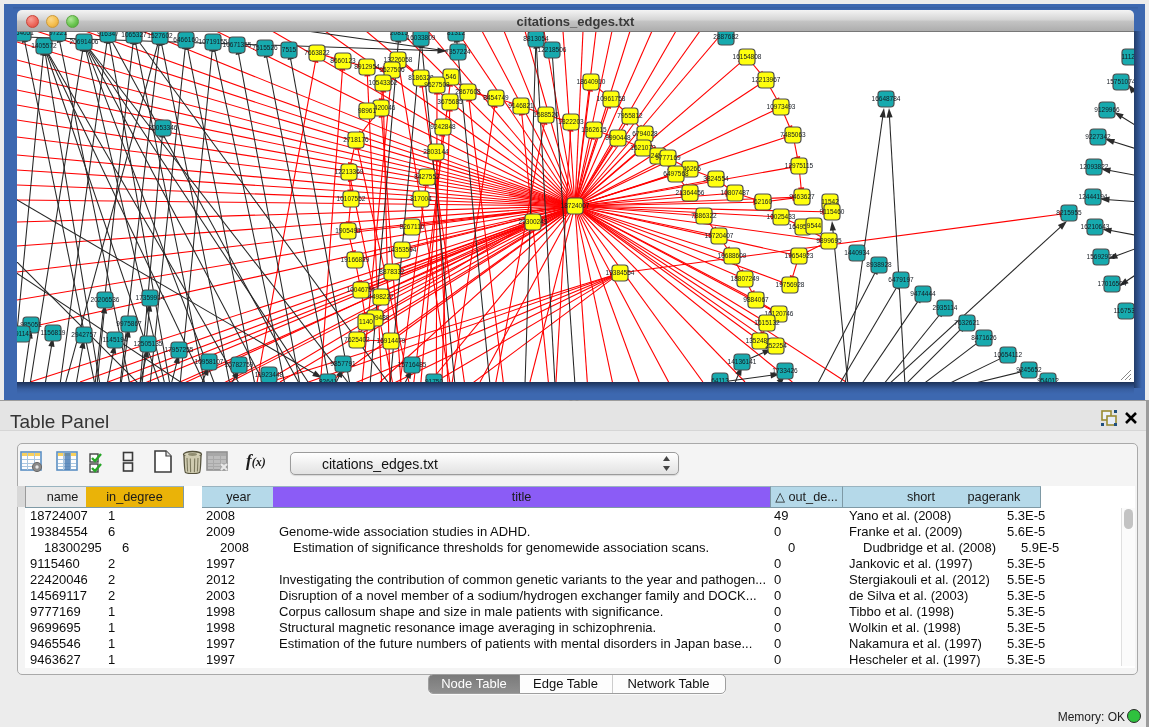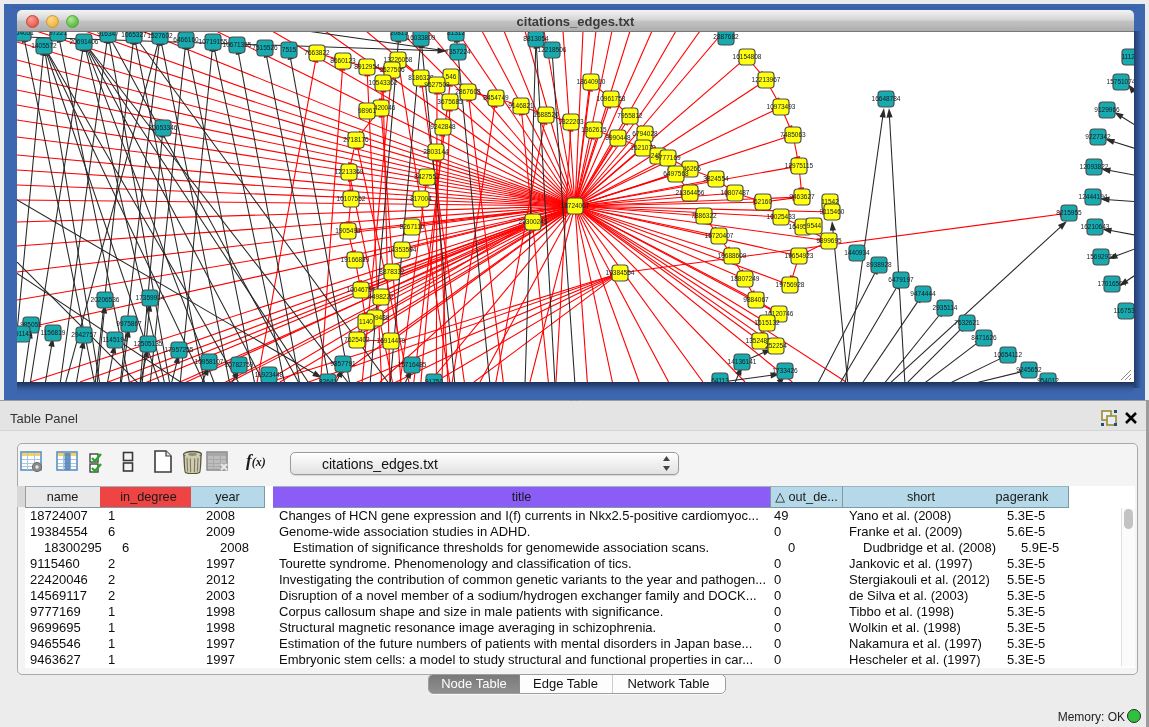--- a/index.html
+++ b/index.html
@@ -11,21 +11,21 @@
 #title{left:17px;top:14px;width:1117px;text-align:center;font-size:13px;font-weight:bold;color:#3a3a3a}
 .light{top:15px;width:11px;height:11px;border-radius:50%}
 #shadowB{left:17px;top:382px;width:1117px;height:12px;
   background:linear-gradient(rgba(8,16,34,.62),rgba(30,50,90,.18) 60%,rgba(61,104,176,0))}
 #shadowR{left:1134px;top:31px;width:8px;height:357px;
   background:linear-gradient(90deg,rgba(8,16,34,.5),rgba(61,104,176,0))}
 #shadowT{left:13px;top:7px;width:1125px;height:3px;background:linear-gradient(rgba(8,16,34,.10),rgba(61,104,176,0))}
 
 #tp{left:0;top:400px;width:1149px;height:327px;background:#ececec;border-top:1px solid #9c9c9c}
 #tpbar{left:0;top:401px;width:1146px;height:29px;background:#e4e4e4;border-bottom:1px solid #d6d6d6}
-#tptitle{left:10px;top:411px;font-size:13px;color:#333}
+#tptitle{left:10px;top:411px;font-size:19px;color:#333}
 #righturim{left:1146px;top:401px;width:3px;height:326px;background:#9b9b9b}
 #toolpanel{left:17px;top:443px;width:1119px;height:230px;background:#f4f4f4;border:1px solid #a9a9a9;border-radius:5px}
 #combo{left:290px;top:452px;width:387px;height:21px;border:1px solid #9b9b9b;border-radius:5px;
   background:linear-gradient(#ffffff,#f0f0f0 50%,#e2e2e2);box-shadow:0 1px 1px rgba(0,0,0,.12)}
 #combotext{left:31px;top:3px;font-size:14px;color:#111}
 
 #tbl{left:25px;top:486px;width:1110px;height:182px;background:#fff}
 .hd{position:absolute;top:0;height:20px;background:#b5d9e9;border-right:1px solid #7e99a5;
   border-top:1px solid #9ab4c0;border-bottom:1px solid #7e99a5;
   font-size:12.7px;color:#1a1a1a;text-align:center;line-height:20px}
@@ -886,32 +886,31 @@
   <div class="abs" style="left:246px;top:451px;font-size:17px;font-style:italic;font-weight:bold;color:#1a1a1a;font-family:'Liberation Serif',serif">f<span style="font-size:12px">(x)</span></div>
   <div class="abs" id="combo">
       <div class="abs" id="combotext">citations_edges.txt</div>
     <svg class="abs" style="right:7px;top:3px" width="9" height="15">
       <path d="M4.5 0L8 5H1Z" fill="#444"></path>
         <path d="M4.5 15L8 10H1Z" fill="#444"></path>
     </svg>
   </div>
   <div class="abs" id="tbl"></div>
   <div class="hd" style="left:25px;top:486px;width:75px;background:#e9e9e9">name</div>
-  <div class="hd" style="left:100px;top:486px;width:97px;background:#ef4444">in_degree</div>
-  <div class="hd" style="left:191px;top:486px;width:73px;background:#b5d9e9">year</div>
+  <div class="hd" style="left:86px;top:486px;width:97px;background:#eab308">in_degree</div>
+  <div class="hd" style="left:202px;top:486px;width:73px;background:#b5d9e9">year</div>
   <div class="hd" style="left:273px;top:486px;width:497px;background:#8b5cf6">title</div>
   <div class="hd" style="left:771px;top:486px;width:71px;background:#b5d9e9">△ out_de...</div>
   <div class="hd" style="left:843px;top:486px;width:156px;background:#b5d9e9">short</div>
-  <div class="hd" style="left:976px;top:486px;width:92px;background:#b5d9e9">pagerank</div>
+  <div class="hd" style="left:948px;top:486px;width:92px;background:#b5d9e9">pagerank</div>
   <div class="abs" style="left:17px;top:486px;width:8px;height:21px;background:#d8d8d8;border-right:1px solid #9a9a9a"></div>
   <div class="row" style="left:0;top:508px;width:1149px;line-height:16px">
   <div class="c" style="left:30px;width:70px;top:0">18724007</div>
   <div class="c" style="left:108px;width:90px;top:0">1</div>
   <div class="c" style="left:206px;width:66px;top:0">2008</div>
-  <div class="c" style="left:279px;width:489px;top:0">Changes of HCN gene expression and I(f) currents in Nkx2.5-positive cardiomyoc...</div>
   <div class="c" style="left:774px;width:64px;top:0">49</div>
   <div class="c" style="left:849px;width:148px;top:0">Yano et al. (2008)</div>
   <div class="c" style="left:1007px;width:84px;top:0">5.3E-5</div>
   </div>
   <div class="row" style="left:0;top:524px;width:1149px;line-height:16px">
   <div class="c" style="left:30px;width:70px;top:0">19384554</div>
   <div class="c" style="left:108px;width:90px;top:0">6</div>
   <div class="c" style="left:206px;width:66px;top:0">2009</div>
   <div class="c" style="left:279px;width:489px;top:0">Genome-wide association studies in ADHD.</div>
   <div class="c" style="left:774px;width:64px;top:0">0</div>
@@ -924,21 +923,20 @@
   <div class="c" style="left:206px;width:66px;top:0">2008</div>
   <div class="c" style="left:279px;width:489px;top:0">Estimation of significance thresholds for genomewide association scans.</div>
   <div class="c" style="left:774px;width:64px;top:0">0</div>
   <div class="c" style="left:849px;width:148px;top:0">Dudbridge et al. (2008)</div>
   <div class="c" style="left:1007px;width:84px;top:0">5.9E-5</div>
   </div>
   <div class="row" style="left:0;top:556px;width:1149px;line-height:16px">
   <div class="c" style="left:30px;width:70px;top:0">9115460</div>
   <div class="c" style="left:108px;width:90px;top:0">2</div>
   <div class="c" style="left:206px;width:66px;top:0">1997</div>
-  <div class="c" style="left:279px;width:489px;top:0">Tourette syndrome. Phenomenology and classification of tics.</div>
   <div class="c" style="left:774px;width:64px;top:0">0</div>
   <div class="c" style="left:849px;width:148px;top:0">Jankovic et al. (1997)</div>
   <div class="c" style="left:1007px;width:84px;top:0">5.3E-5</div>
   </div>
   <div class="row" style="left:0;top:572px;width:1149px;line-height:16px">
   <div class="c" style="left:30px;width:70px;top:0">22420046</div>
   <div class="c" style="left:108px;width:90px;top:0">2</div>
   <div class="c" style="left:206px;width:66px;top:0">2012</div>
   <div class="c" style="left:279px;width:489px;top:0">Investigating the contribution of common genetic variants to the year and pathogen...</div>
   <div class="c" style="left:774px;width:64px;top:0">0</div>
@@ -978,21 +976,20 @@
   <div class="c" style="left:206px;width:66px;top:0">1997</div>
   <div class="c" style="left:279px;width:489px;top:0">Estimation of the future numbers of patients with mental disorders in Japan base...</div>
   <div class="c" style="left:774px;width:64px;top:0">0</div>
   <div class="c" style="left:849px;width:148px;top:0">Nakamura et al. (1997)</div>
   <div class="c" style="left:1007px;width:84px;top:0">5.3E-5</div>
   </div>
   <div class="row" style="left:0;top:652px;width:1149px;line-height:16px">
   <div class="c" style="left:30px;width:70px;top:0">9463627</div>
   <div class="c" style="left:108px;width:90px;top:0">1</div>
   <div class="c" style="left:206px;width:66px;top:0">1997</div>
-  <div class="c" style="left:279px;width:489px;top:0">Embryonic stem cells: a model to study structural and functional properties in car...</div>
   <div class="c" style="left:774px;width:64px;top:0">0</div>
   <div class="c" style="left:849px;width:148px;top:0">Hescheler et al. (1997)</div>
   <div class="c" style="left:1007px;width:84px;top:0">5.3E-5</div>
   </div>
   <div class="abs" id="vsb">
       <div class="abs" id="vsbthumb"></div>
     </div>
   <div class="abs" id="tabs">
     <div class="tab" id="tabsel">Node Table</div>
     <div class="tab" style="left:90px;width:93px">Edge Table</div>

